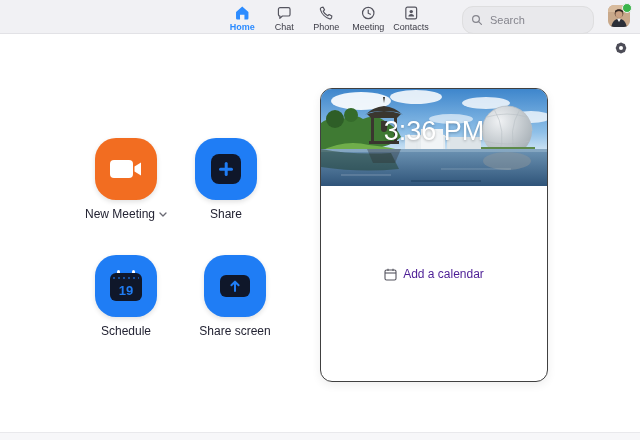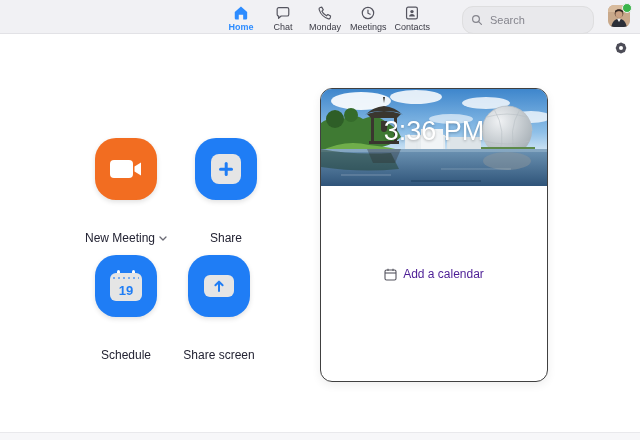--- a/index.html
+++ b/index.html
@@ -57,28 +57,28 @@
   .action .squircle{
     width:62px;height:62px;border-radius:21px;
     display:flex;align-items:center;justify-content:center;cursor:pointer;
     box-shadow:0 2px 5px rgba(0,0,0,0.12);
   }
   .action.orange .squircle{background:#f26d21;}
   .action.blue .squircle{background:#1f7df5;}
   .action .alabel{
     position:absolute;left:50%;transform:translateX(-50%);top:69px;
     white-space:nowrap;font-size:12px;color:#232333;
-    display:flex;align-items:center;gap:4px;margin-top:24px;
+    display:flex;align-items:center;gap:4px;
   }
   #action-new-meeting{left:95px;top:138px;}
   #action-join{left:195px;top:138px;}
   #action-schedule{left:95px;top:255px;}
-  #action-share{left:188px;top:255px;}
-  
-  .plus-tile,.share-tile,.cal-tile{background:#e5e5e5;border-radius:8px;position:relative;text-align:right;}
+  #action-share{left:204px;top:255px;}
+  
+  .plus-tile,.share-tile,.cal-tile{background:#0f172a;border-radius:8px;position:relative;text-align:right;}
   .plus-tile{width:30px;height:30px;}
   .plus-tile:before,.plus-tile:after{content:"";position:absolute;background:#1f7df5;left:50%;top:50%;}
   .plus-tile:before{width:14px;height:2.6px;transform:translate(-50%,-50%);border-radius:2px;}
   .plus-tile:after{width:2.6px;height:14px;transform:translate(-50%,-50%);border-radius:2px;}
   .share-tile{width:30px;height:22px;border-radius:6px;display:flex;align-items:center;justify-content:center;}
   .cal-wrap{position:relative;width:32px;height:32px;}
   .cal-rings{position:absolute;top:0;left:0;width:32px;height:6px;}
   .cal-rings span{position:absolute;top:0;width:3px;height:7px;border-radius:2px;background:#fff;}
   .cal-rings span:first-child{left:7px;}
   .cal-rings span:last-child{right:7px;}
@@ -146,30 +146,30 @@
           </svg>
       </span>
       <span class="nlabel">Chat</span>
     </div>
     <div class="nav-item">
       <span class="nicon">
         <svg width="16" height="16" viewBox="0 0 16 16">
             <path class="nav-stroke" d="M3.2 2.5 L4.9 2.2 L6.3 4.9 L5 6.2 C5.7 7.9 7.6 9.9 9.5 10.8 L10.9 9.5 L13.6 11 L13.3 12.7 C13.1 13.5 12.3 14 11.5 13.8 C7.3 12.7 3.4 8.8 2.2 4.6 C2 3.8 2.5 2.7 3.2 2.5 Z"></path>
           </svg>
       </span>
-      <span class="nlabel">Monday</span>
+      <span class="nlabel">Phone</span>
     </div>
     <div class="nav-item">
       <span class="nicon">
         <svg width="16" height="16" viewBox="0 0 16 16">
             <circle class="nav-stroke" cx="8" cy="8" r="5.7"></circle>
             <path class="nav-stroke" d="M8 5 V8.2 L10.2 9.2"></path>
           </svg>
       </span>
-      <span class="nlabel">Meetings</span>
+      <span class="nlabel">Meeting</span>
     </div>
     <div class="nav-item">
       <span class="nicon">
         <svg width="16" height="16" viewBox="0 0 16 16">
             <rect class="nav-stroke" x="2.6" y="2.2" width="10.8" height="11.6" rx="1.6"></rect>
             <circle cx="8" cy="6.6" r="1.7" fill="#55555f"></circle>
             <path d="M5.1 11.6 c0-1.8 1.4-2.7 2.9-2.7 s2.9 .9 2.9 2.7 Z" fill="#55555f"></path>
           </svg>
       </span>
       <span class="nlabel">Contacts</span>

